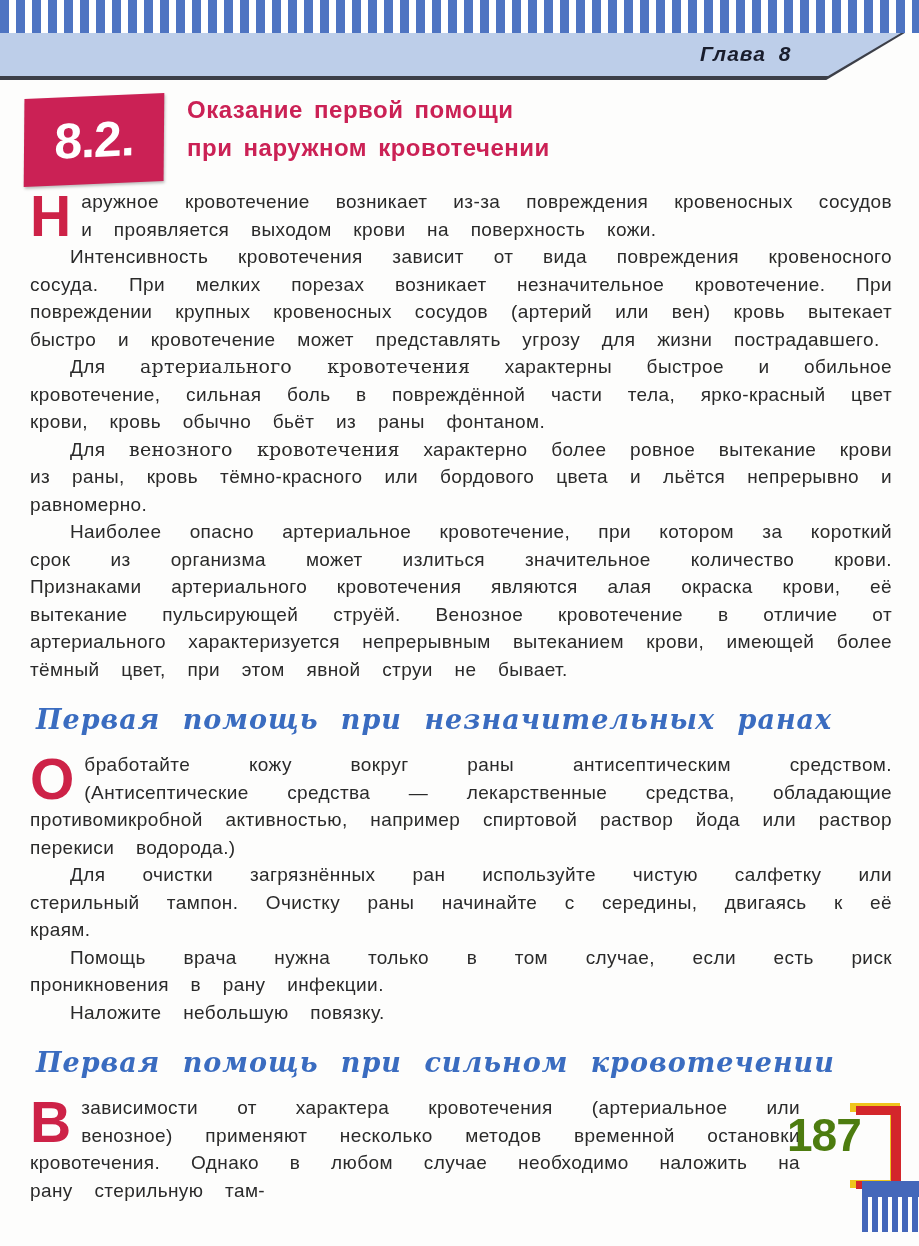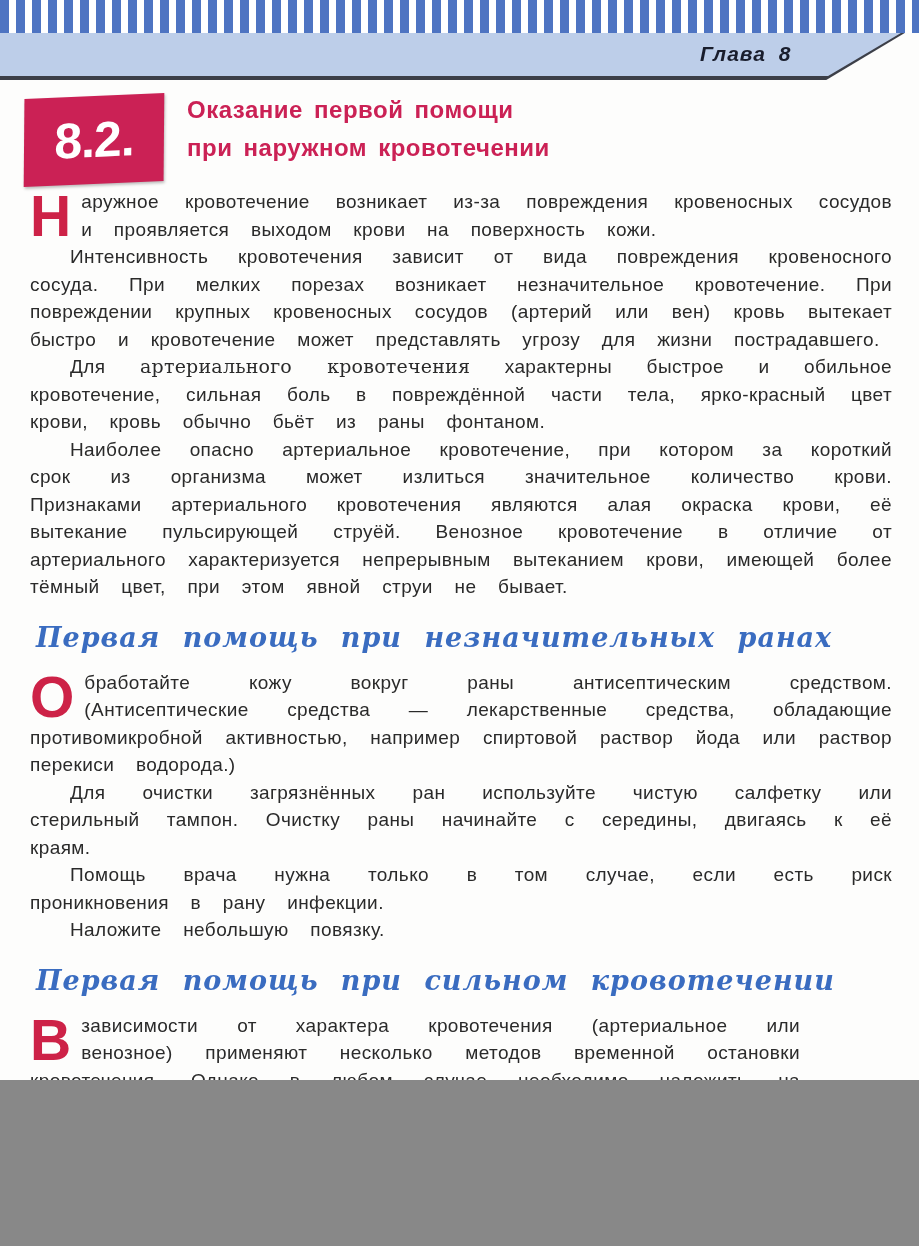--- a/index.html
+++ b/index.html
@@ -1,18 +1,18 @@
 <!DOCTYPE html>
 <html><head>
 <meta charset="utf-8">
 <style>
   html,body{margin:0;padding:0;background:#888;}
   .page{
     position:relative;
-    width:919px;height:1080px;
+    width:919px;height:1246px;
     background:#fdfdfc;
     overflow:hidden;
     font-family:"Liberation Sans", sans-serif;
   }
   
   .stripes{
     position:absolute;left:0;top:0;width:919px;height:33px;
     background:repeating-linear-gradient(90deg,#4e74c2 0 9px,#ffffff 9px 16px);
   }
   
@@ -121,20 +121,21 @@
 
   <div class="title">
     <div>Оказание первой помощи</div>
     <div>при наружном кровотечении</div>
   </div>
 
   <div class="body">
     <p><span class="dropcap">Н</span><span>аружное кровотечение возникает из-за повреждения кровеносных сосудов и проявляется выходом крови на поверхность кожи.</span></p>
     <p class="indent"><span>Интенсивность кровотечения зависит от вида повреждения кровеносного сосуда. При мелких порезах возникает незначительное кровотечение. При повреждении крупных кровеносных сосудов (артерий или вен) кровь вытекает быстро и кровотечение может представлять угрозу для жизни пострадавшего.</span></p>
     <p class="indent"><span>Для </span><span class="it">артериального кровотечения</span><span> характерны быстрое и обильное кровотечение, сильная боль в повреждённой части тела, ярко-красный цвет крови, кровь обычно бьёт из раны фонтаном.</span></p>
+    <p class="indent"><span>Для </span><span class="it">венозного кровотечения</span><span> характерно более ровное вытекание крови из раны, кровь тёмно-красного или бордового цвета и льётся непрерывно и равномерно.</span></p>
     <p class="indent"><span>Наиболее опасно артериальное кровотечение, при котором за короткий срок из организма может излиться значительное количество крови. Признаками артериального кровотечения являются алая окраска крови, её вытекание пульсирующей струёй. Венозное кровотечение в отличие от артериального характеризуется непрерывным вытеканием крови, имеющей более тёмный цвет, при этом явной струи не бывает.</span></p>
 
     <h3 class="section-heading">Первая помощь при незначительных ранах</h3>
 
     <p><span class="dropcap">О</span><span>бработайте кожу вокруг раны антисептическим средством. (Антисептические средства — лекарственные средства, обладающие противомикробной активностью, например спиртовой раствор йода или раствор перекиси водорода.)</span></p>
     <p class="indent"><span>Для очистки загрязнённых ран используйте чистую салфетку или стерильный тампон. Очистку раны начинайте с середины, двигаясь к её краям.</span></p>
     <p class="indent"><span>Помощь врача нужна только в том случае, если есть риск проникновения в рану инфекции.</span></p>
     <p class="indent"><span>Наложите небольшую повязку.</span></p>
 
     <h3 class="section-heading">Первая помощь при сильном кровотечении</h3>

